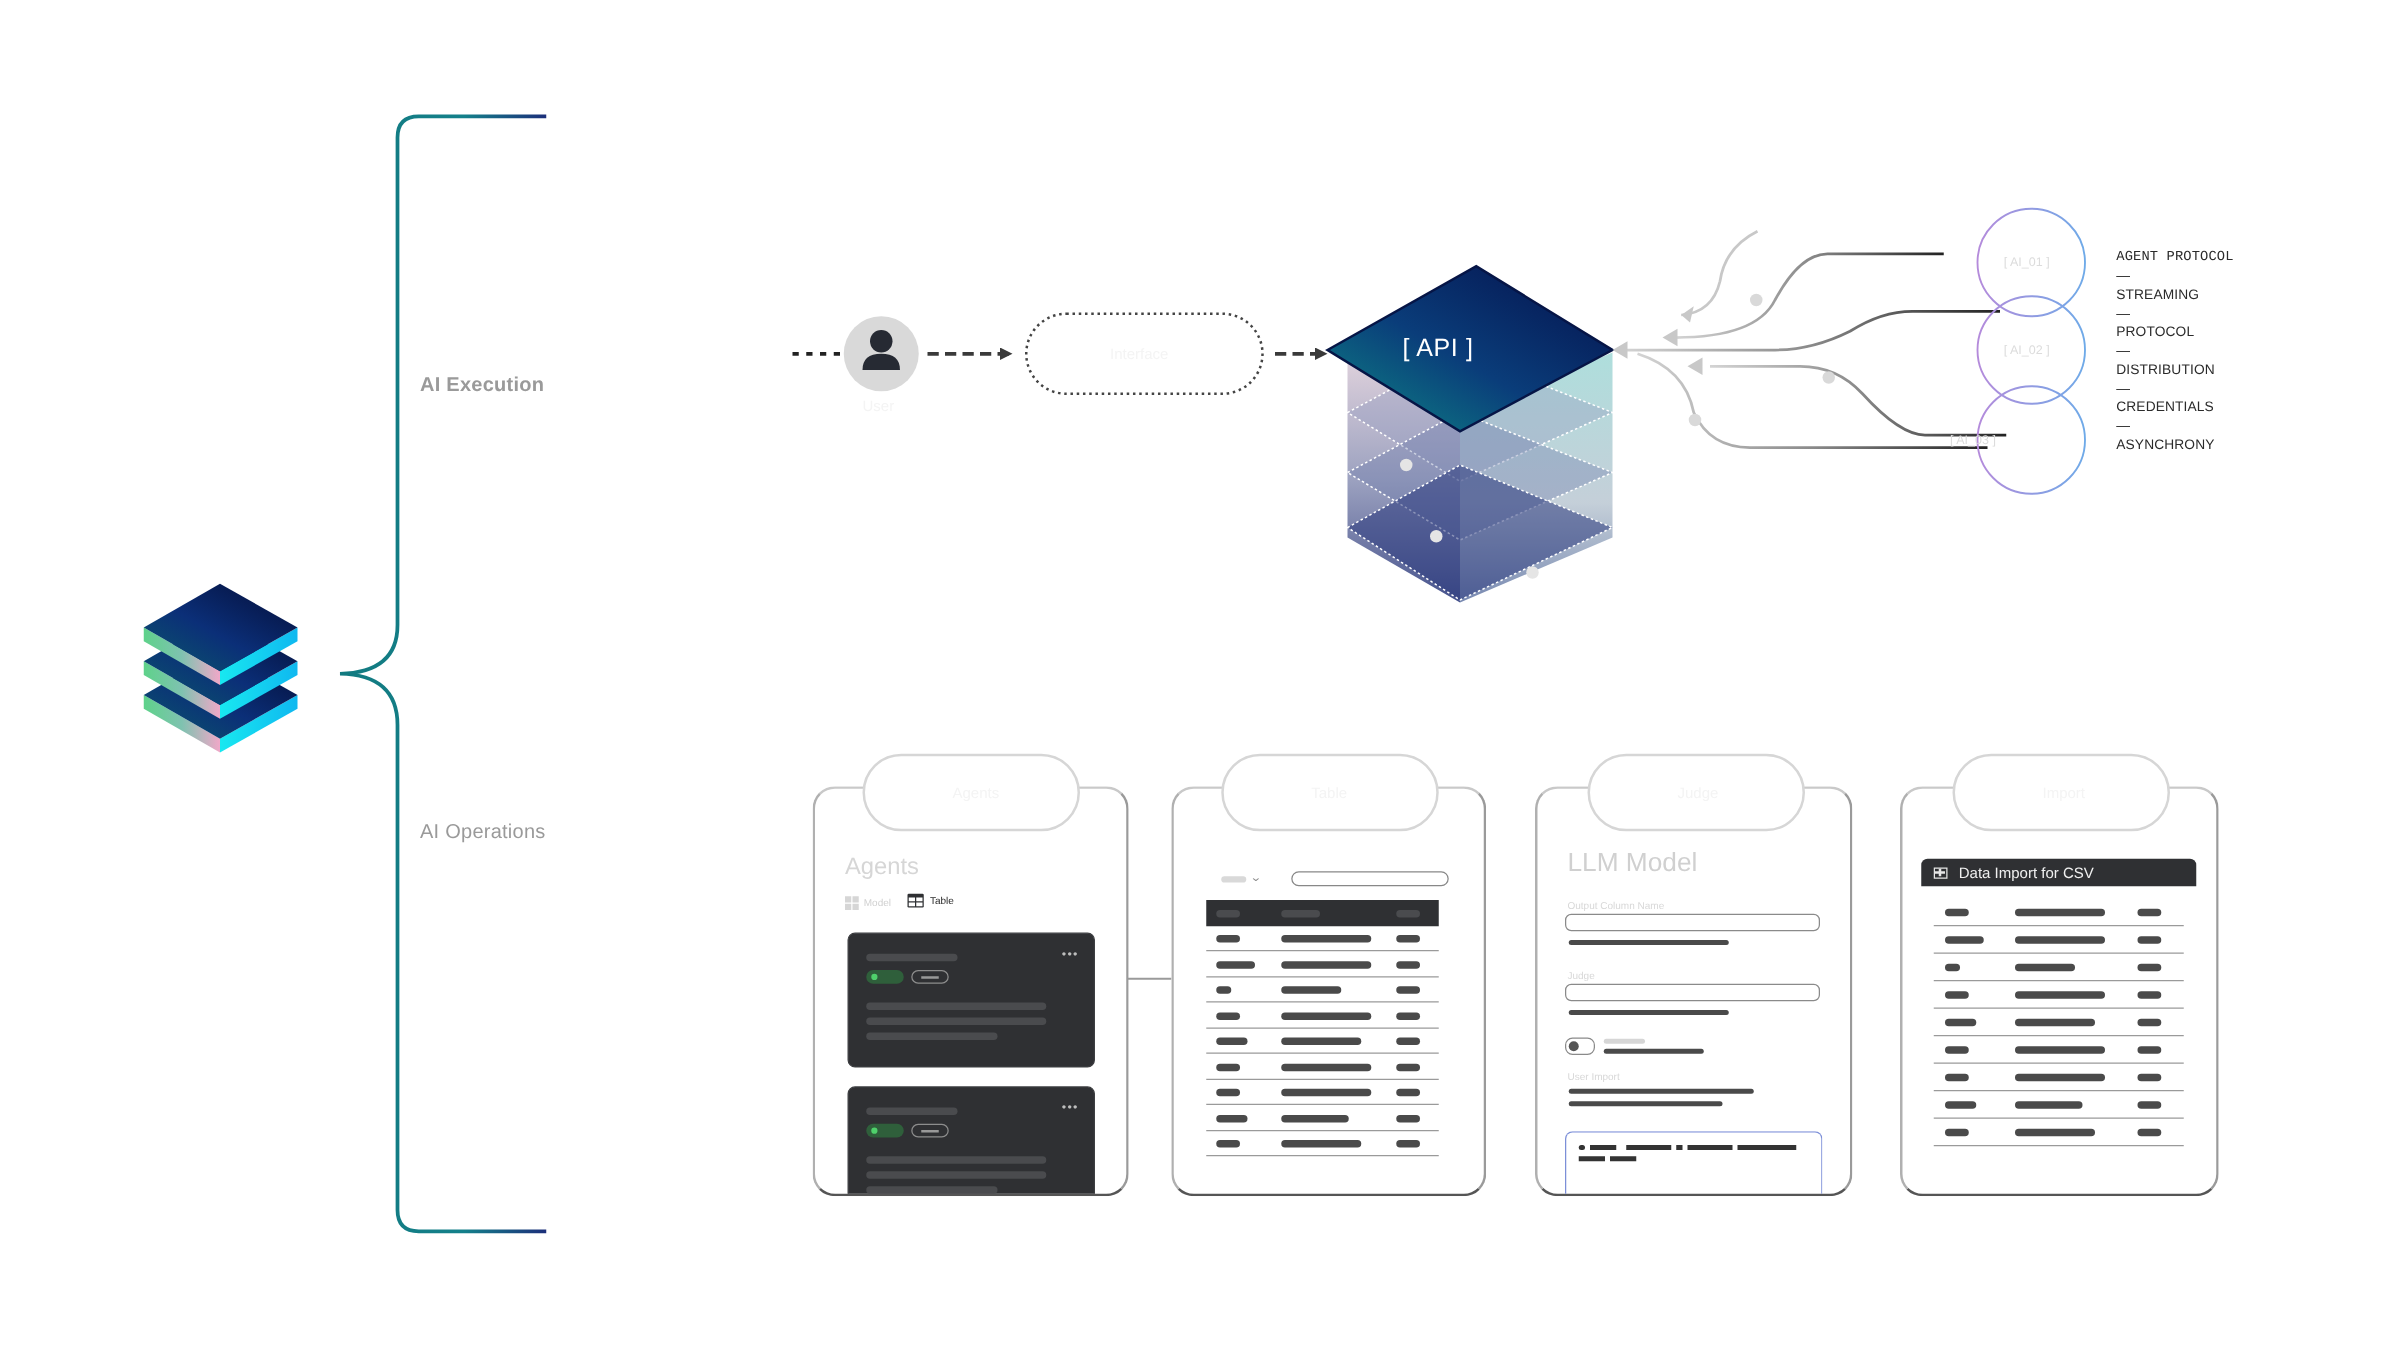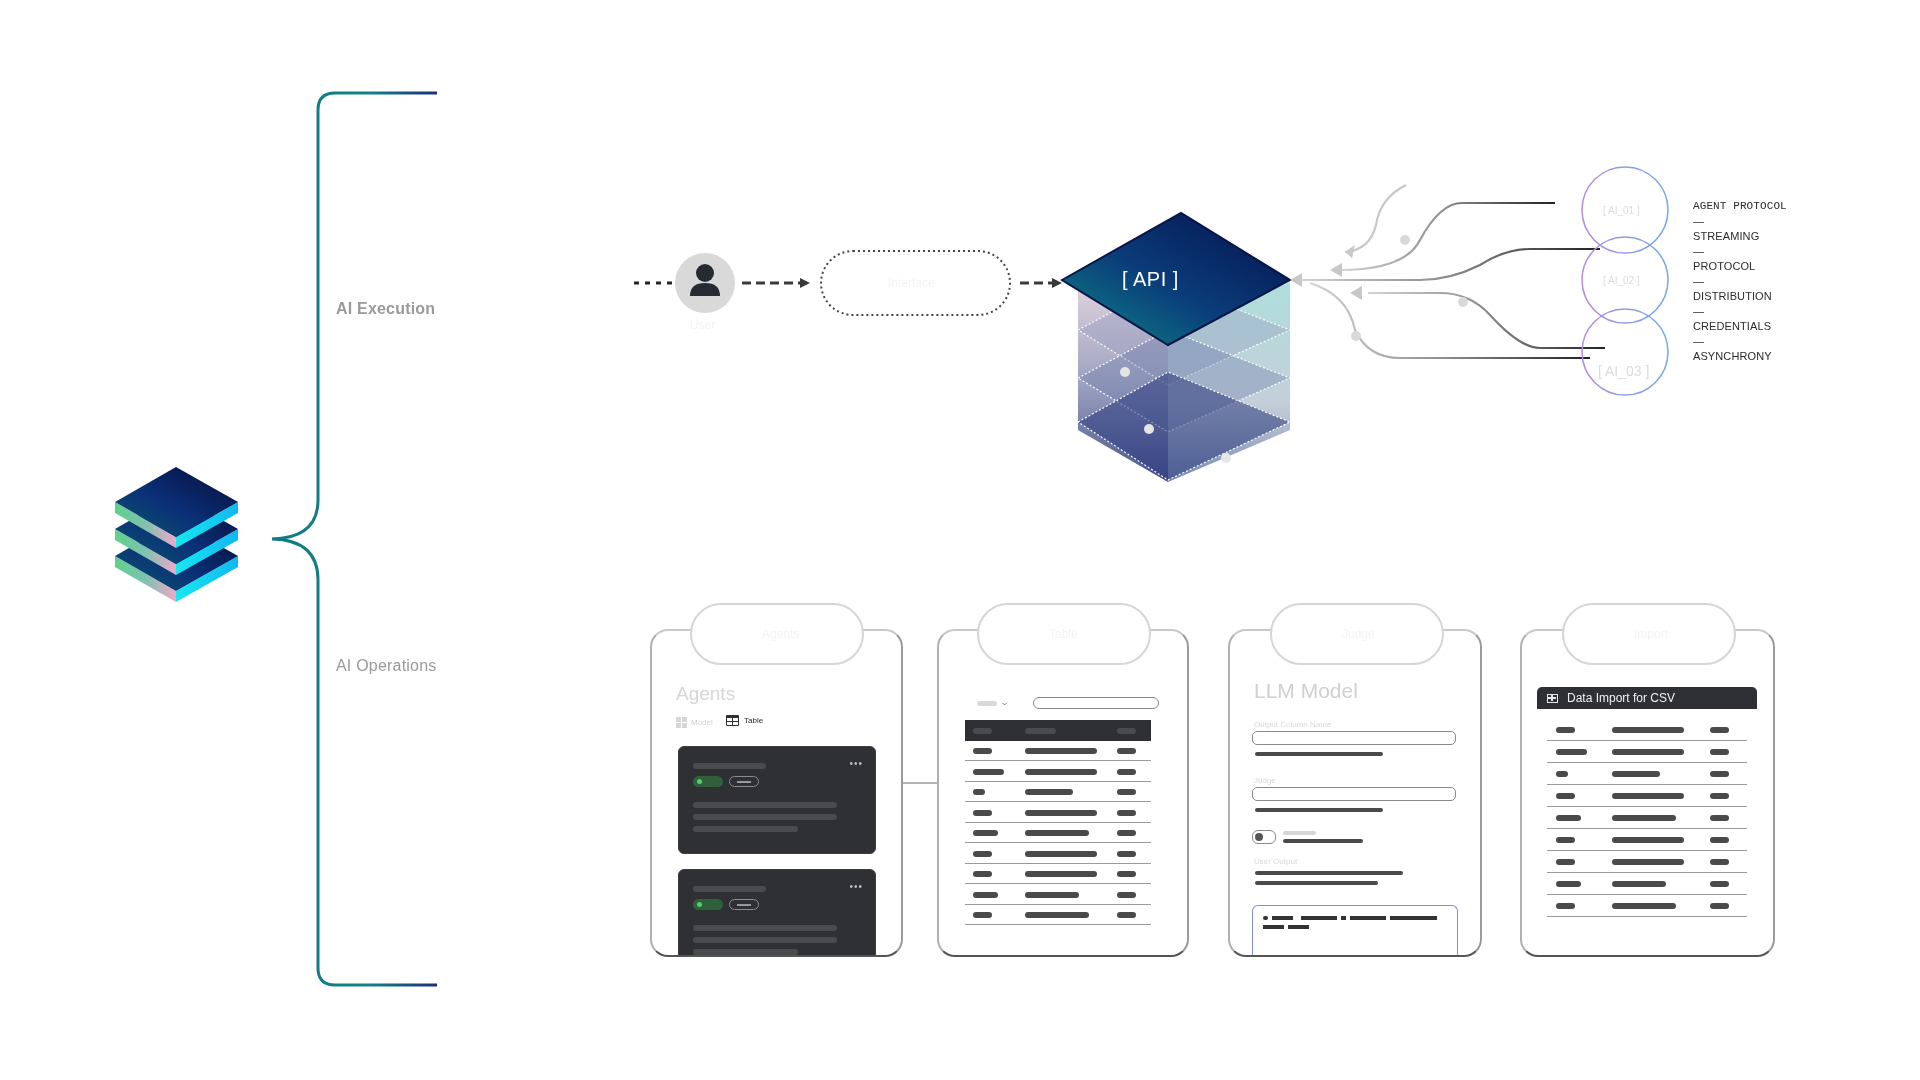--- a/index.html
+++ b/index.html
@@ -160,21 +160,21 @@
 
 <div class="section-label" style="left:336px;top:300px;font-weight:bold;">AI Execution</div>
 <div class="section-label" style="left:336px;top:657px;">AI Operations</div>
 
 <div class="abs" style="left:1122px;top:268px;color:#fff;font-size:20px;letter-spacing:0.5px;">[ API ]</div>
 <div class="abs faint" style="left:690px;top:318px;">User</div>
 <div class="abs faint" style="left:888px;top:276px;">Interface</div>
 
 <div class="abs" style="left:1603px;top:205px;font-size:10px;color:#dcdcdc;">[ AI_01 ]</div>
 <div class="abs" style="left:1603px;top:275px;font-size:10px;color:#dcdcdc;">[ AI_02 ]</div>
-<div class="abs" style="left:1598px;top:347px;font-size:14px;color:#dcdcdc;margin-top:16px;">[ AI_03 ]</div>
+<div class="abs" style="left:1560px;top:347px;font-size:10px;color:#dcdcdc;">[ AI_03 ]</div>
 
 <div>
   <div class="proto-label" style="top:200px;font-family:Liberation Mono, monospace;">AGENT PROTOCOL</div>
   <div class="proto-sep" style="top:215px;">—</div>
   <div class="proto-label" style="top:230px;">STREAMING</div>
   <div class="proto-sep" style="top:245px;">—</div>
   <div class="proto-label" style="top:260px;">PROTOCOL</div>
   <div class="proto-sep" style="top:275px;">—</div>
   <div class="proto-label" style="top:290px;">DISTRIBUTION</div>
   <div class="proto-sep" style="top:305px;">—</div>
@@ -303,21 +303,21 @@
   <div class="judge-input" style="top:100px;"></div>
   <div class="bar" style="left:25px;top:121px;width:128px;height:4px;"></div>
   <div class="judge-label" style="left:24px;top:145px;">Judge</div>
   <div class="judge-input" style="top:156px;"></div>
   <div class="bar" style="left:25px;top:177px;width:128px;height:4px;"></div>
   <div class="abs" style="left:22px;top:199px;width:22px;height:12px;border:1px solid #8a8a8a;border-radius:6px;">
     <div style="position:absolute;left:2px;top:2px;width:8px;height:8px;border-radius:50%;background:#555;"></div>
   </div>
   <div class="bar" style="left:53px;top:200px;width:33px;height:4px;background:#d6d6d6;"></div>
   <div class="bar" style="left:53px;top:208px;width:80px;height:4px;"></div>
-  <div class="judge-label" style="left:24px;top:226px;">User Output</div>
+  <div class="judge-label" style="left:24px;top:226px;">User Import</div>
   <div class="bar" style="left:25px;top:240px;width:148px;height:4px;"></div>
   <div class="bar" style="left:25px;top:250px;width:123px;height:4px;"></div>
   <div class="abs" style="left:22px;top:274px;width:204px;height:60px;border:1px solid #7c8fd8;border-bottom:none;border-radius:6px 6px 0 0;">
     <div class="bar" style="left:10px;top:10px;width:5px;height:4px;background:#333;"></div>
     <div class="bar" style="left:19px;top:10px;width:21px;height:4px;background:#333;border-radius:0;"></div>
     <div class="bar" style="left:48px;top:10px;width:36px;height:4px;background:#333;border-radius:0;"></div>
     <div class="bar" style="left:88px;top:10px;width:5px;height:4px;background:#333;border-radius:0;"></div>
     <div class="bar" style="left:97px;top:10px;width:36px;height:4px;background:#333;border-radius:0;"></div>
     <div class="bar" style="left:137px;top:10px;width:47px;height:4px;background:#333;border-radius:0;"></div>
     <div class="bar" style="left:10px;top:19px;width:21px;height:4px;background:#333;border-radius:0;"></div>

